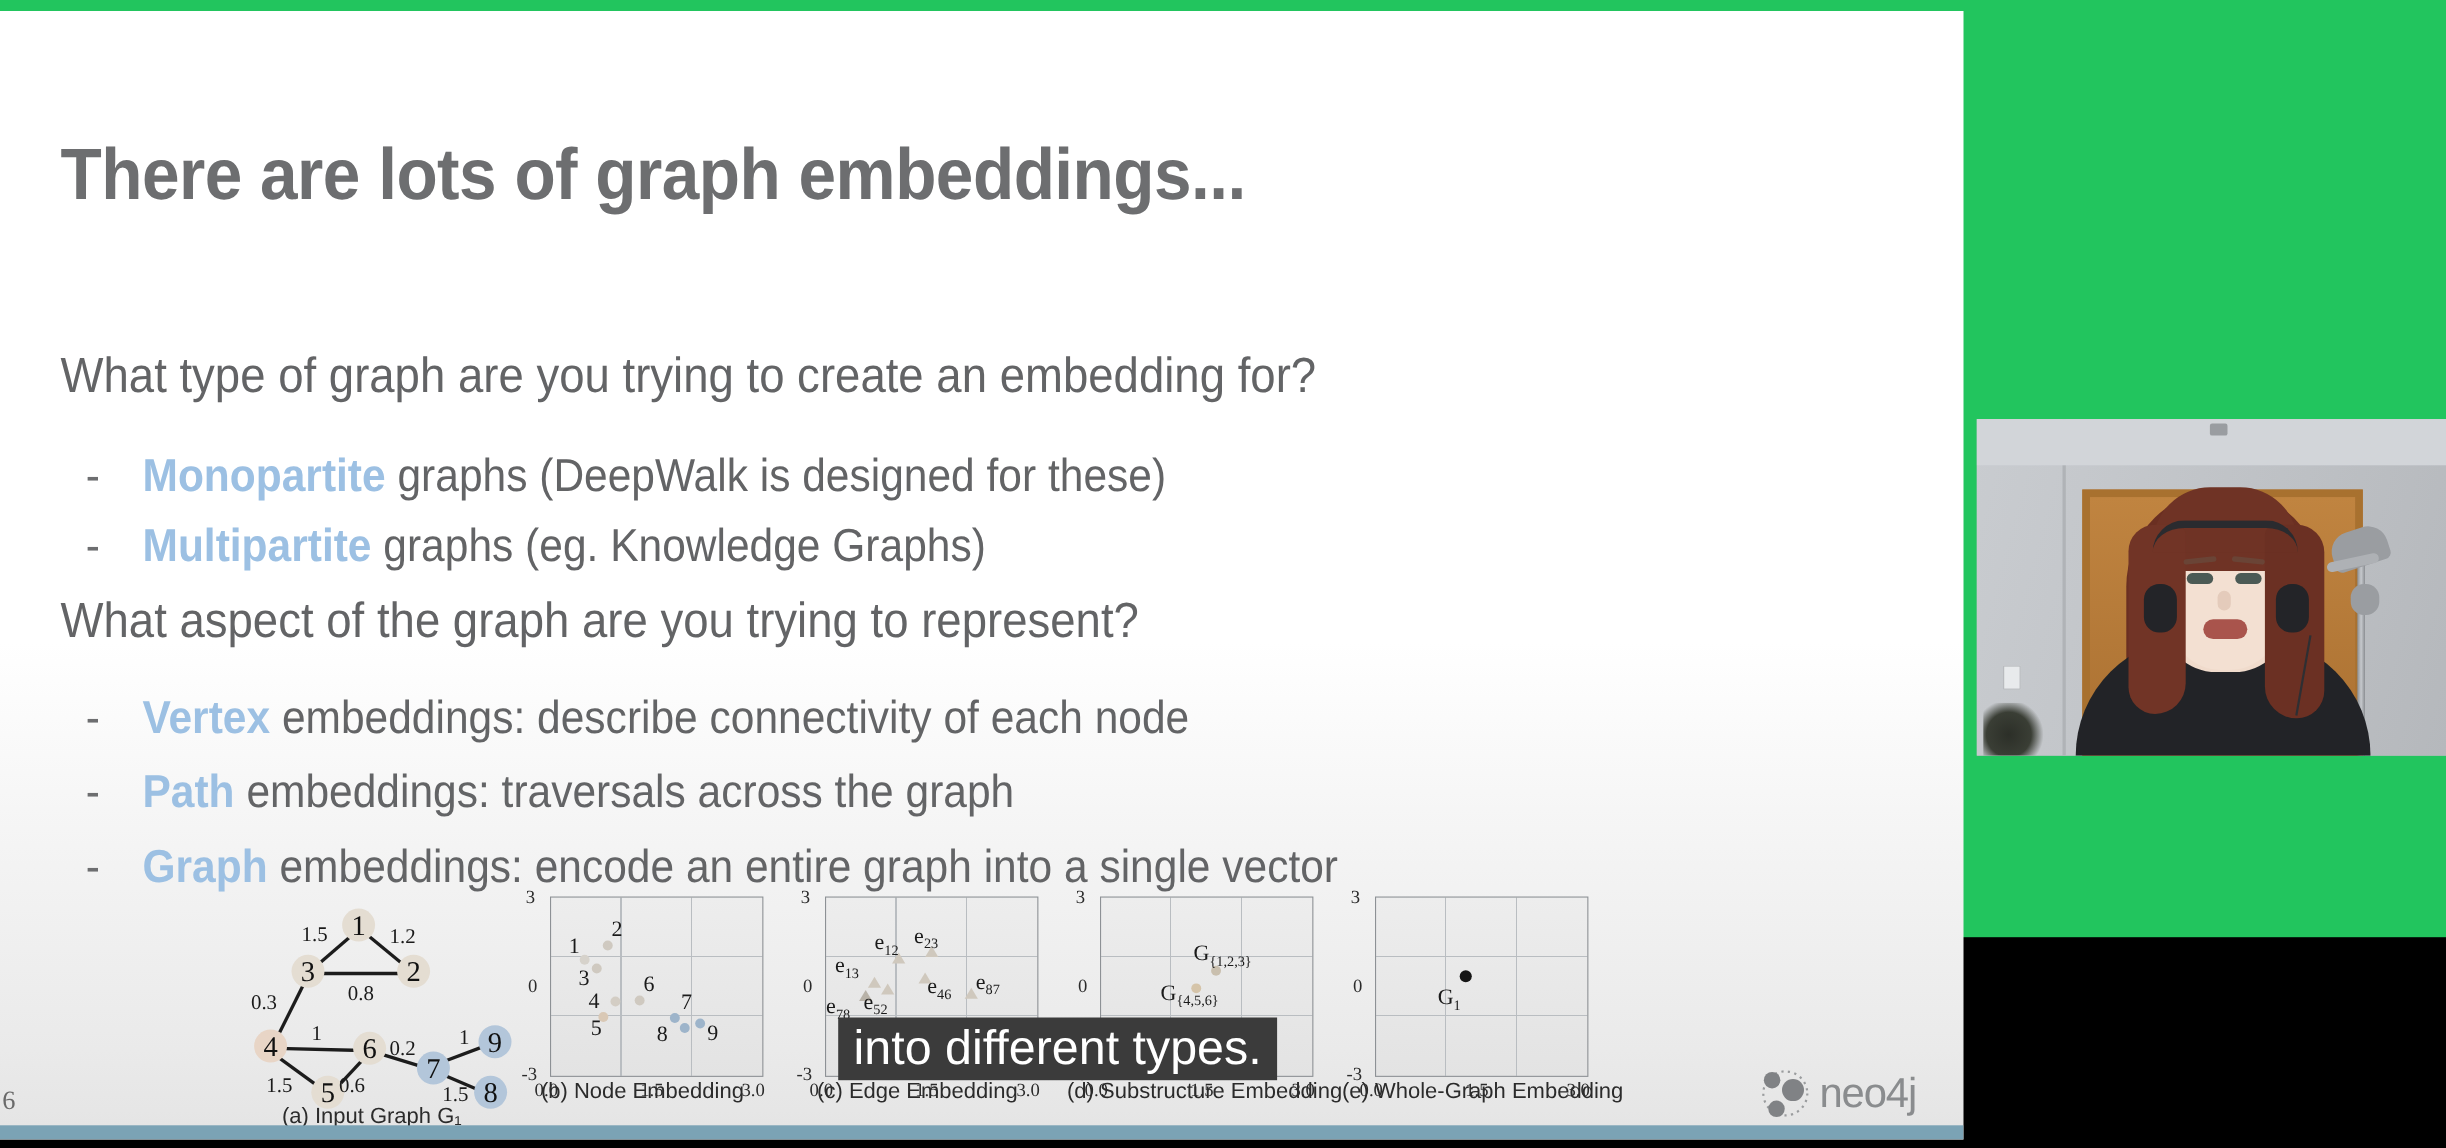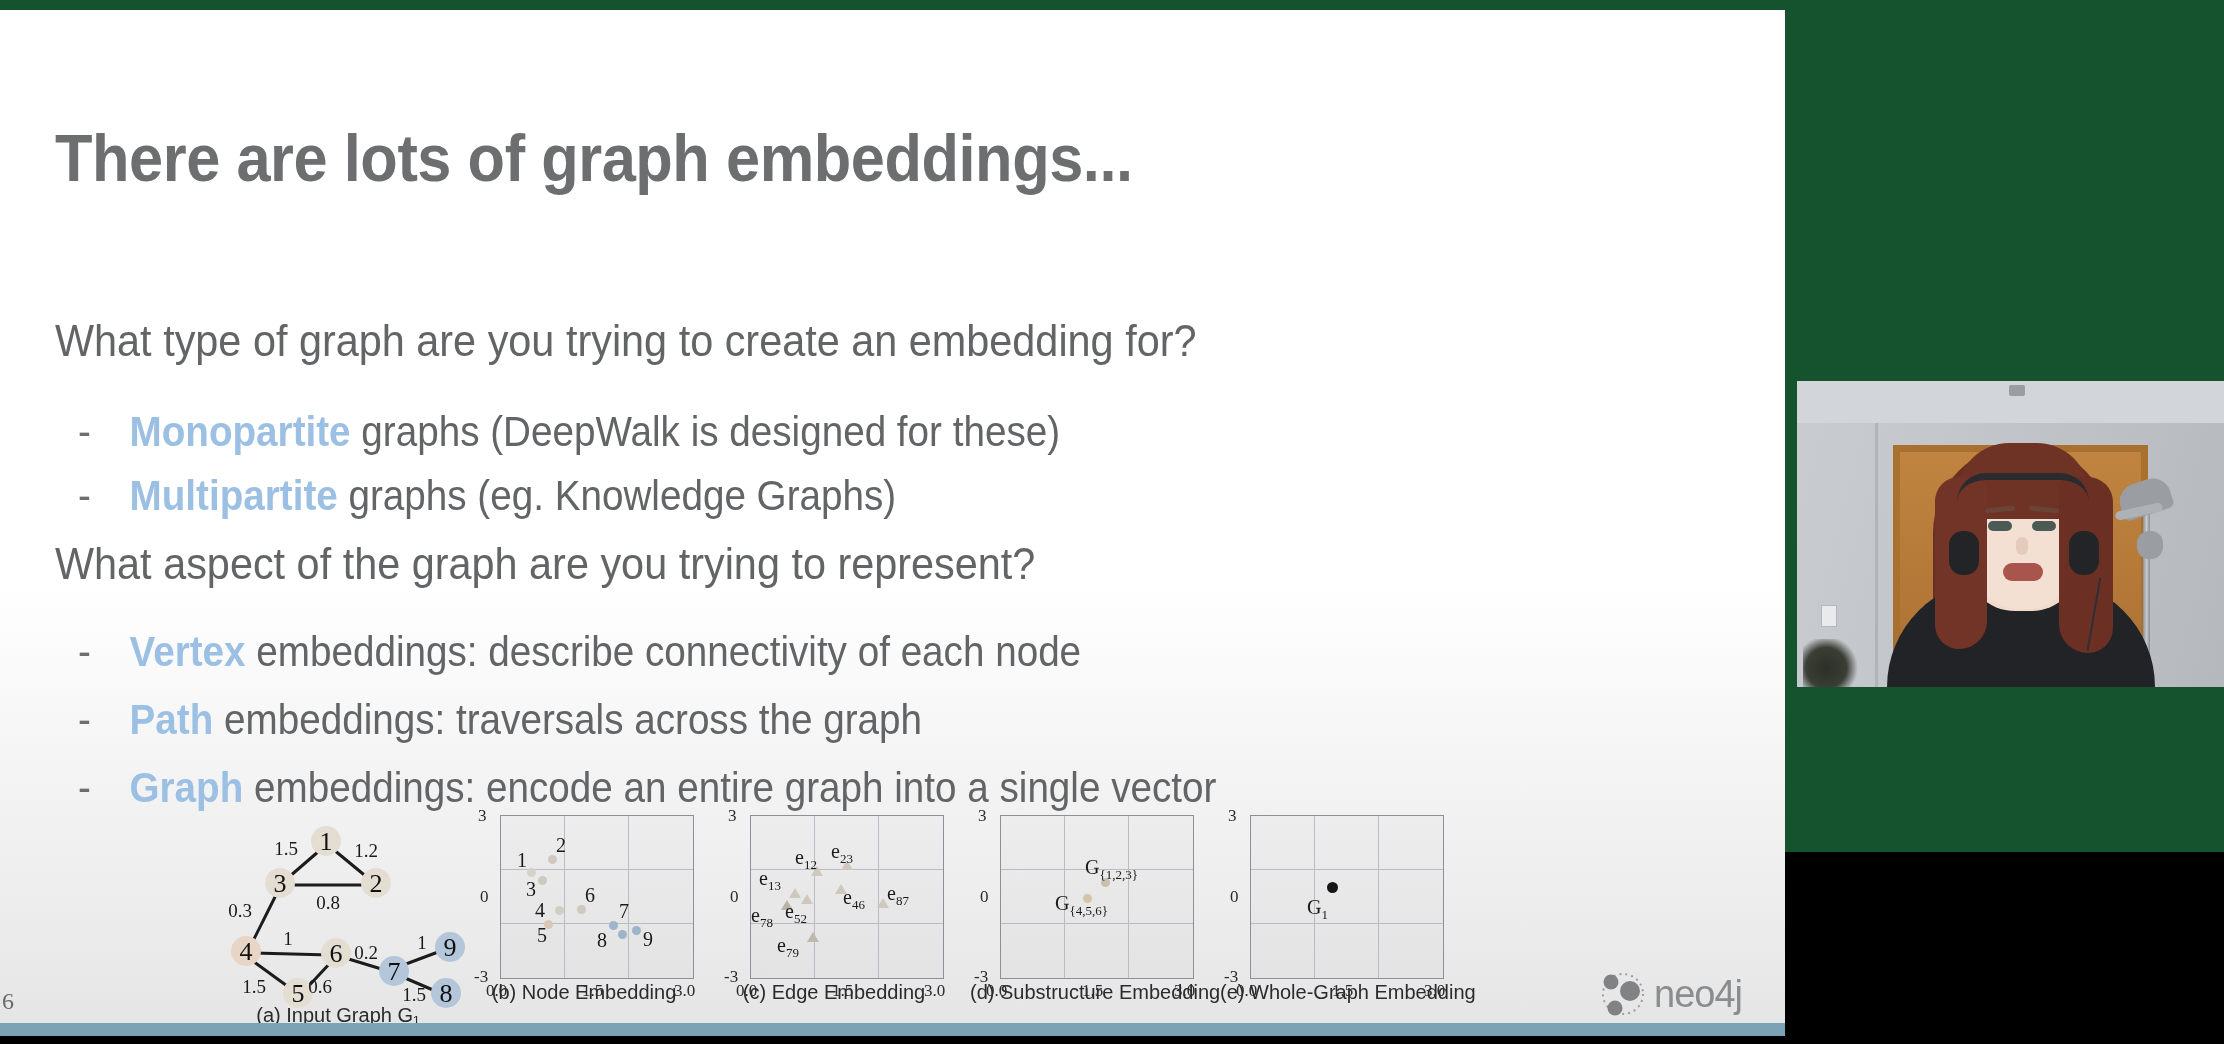--- a/index.html
+++ b/index.html
@@ -1,19 +1,19 @@
 <!DOCTYPE html>
 <html><head>
 <meta charset="utf-8">
 <title>Presentation Screen Share</title>
 <style>
   html,body{margin:0;padding:0;background:#000;}
   body{width:2224px;height:1044px;overflow:hidden;font-family:"Liberation Sans",sans-serif;}
 
-  #root{position:relative;width:2224px;height:852px;background:#14532d;}
+  #root{position:relative;width:2224px;height:852px;background:#22c55e;}
 
   
   #slide{
     position:absolute;left:0;top:10px;width:1785px;height:1026px;
     background:linear-gradient(180deg,#ffffff 0%,#ffffff 56%,#f4f4f4 74%,#eaeaea 92%,#e4e4e4 100%);
     overflow:hidden;
   }
   #slide-bottom-bar{
     position:absolute;left:0;bottom:0;width:100%;height:13px;
     background:#7ba3b5;
@@ -359,20 +359,21 @@
         <circle cx="32" cy="22" r="10" fill="#808285"></circle>
         <circle cx="17" cy="39" r="7.5" fill="#808285"></circle>
       </svg>
       <div id="logo-text">neo4j</div>
     </div>
 
     <div id="slide-bottom-bar"></div>
   </div>
 
   <div id="caption">
+    <span>into different types.</span>
   </div>
 
   <div id="webcam">
     <div id="cam-wall"></div>
     <div id="cam-wallseam"></div>
     <div id="cam-ceil"></div>
     <div id="cam-ceilfix"></div>
     <div id="cam-door">
         <div id="cam-doorinner"></div>
       </div>

